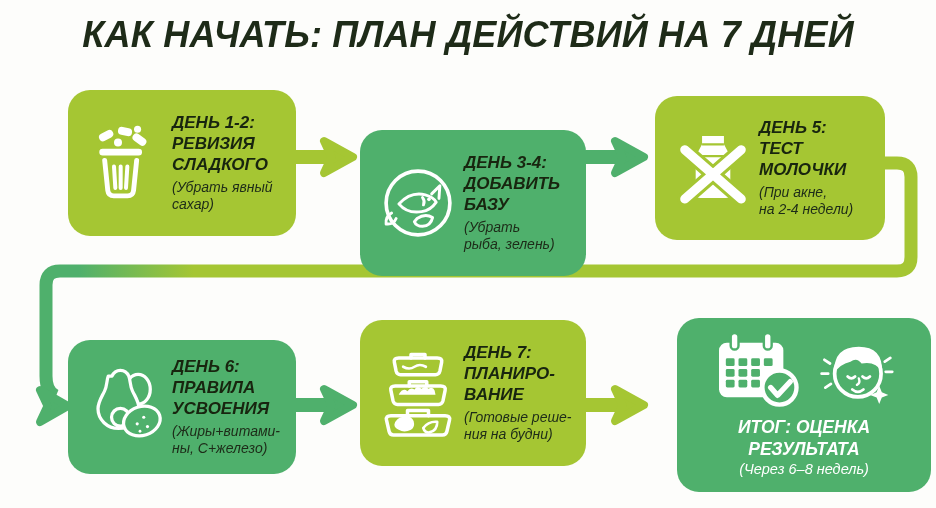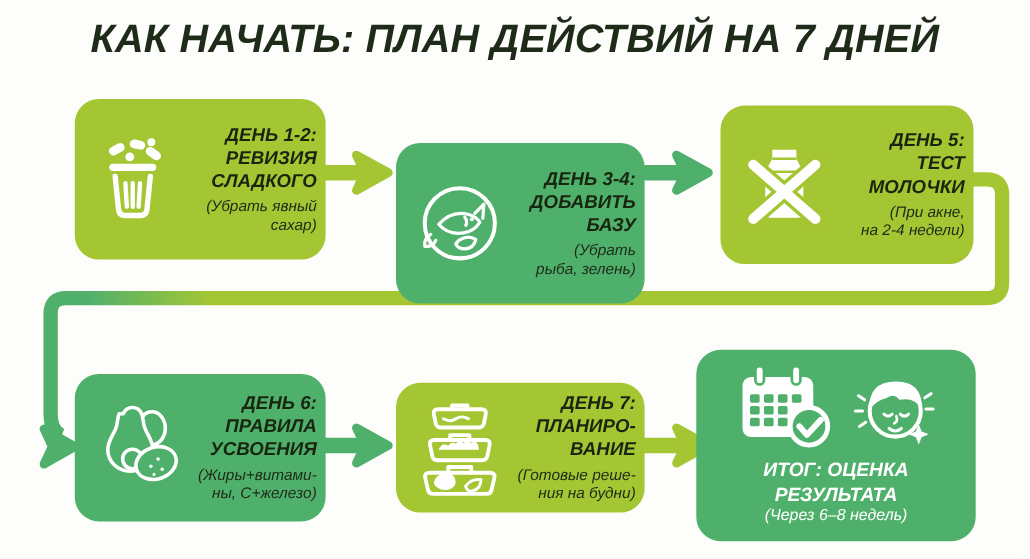--- a/index.html
+++ b/index.html
@@ -12,30 +12,30 @@
     font-size:36px;font-weight:bold;letter-spacing:.2px;color:#1e2b18;
     white-space:nowrap;
   }
   .card{
     position:absolute;border-radius:22px;box-sizing:border-box;
     display:flex;align-items:center;padding:8px 8px 8px 12px;
   }
   .light{background:#a5c633;}
   .green{background:#4fb06c;}
   .card .icon{flex:0 0 92px;display:flex;justify-content:center;align-items:center;}
-  .card .txt{flex:1;min-width:0;text-align:right;}
+  .card .txt{flex:1;min-width:0;}
   .t{font-weight:bold;font-size:17px;line-height:1.22;color:#18250f;white-space:pre-line;}
   .s{font-size:14px;line-height:1.2;color:#1d2b18;white-space:pre-line;margin-top:4px;}
   .c1{left:68px;top:90px;width:228px;height:146px;}
   .c2{left:360px;top:90px;width:226px;height:146px;margin-top:40px;}
   .c3{left:655px;top:96px;width:230px;height:144px;}
   .c4{left:68px;top:340px;width:228px;height:134px;}
-  .c5{left:360px;top:348px;width:226px;height:118px;}
+  .c5{left:360px;top:320px;width:226px;height:146px;}
   .c6{
-    left:633px;top:318px;width:254px;height:174px;
+    left:677px;top:318px;width:254px;height:174px;
     flex-direction:column;justify-content:center;padding:10px;text-align:center;
   }
   .c6 .t{color:#ffffff;font-size:17.5px;}
   .c6 .s{color:#ffffff;font-size:14.5px;margin-top:1px;}
   .c6 .icon-row{display:flex;gap:14px;align-items:center;justify-content:center;margin-bottom:8px;}
   .sarrow{position:absolute;width:70px;height:44px;}
   .a1{left:292px;top:135px;color:#a5c633;}
   .a2{left:583px;top:135px;color:#4fb06c;}
   .a4{left:292px;top:383px;color:#4fb06c;}
   .a5{left:583px;top:383px;color:#a5c633;}

